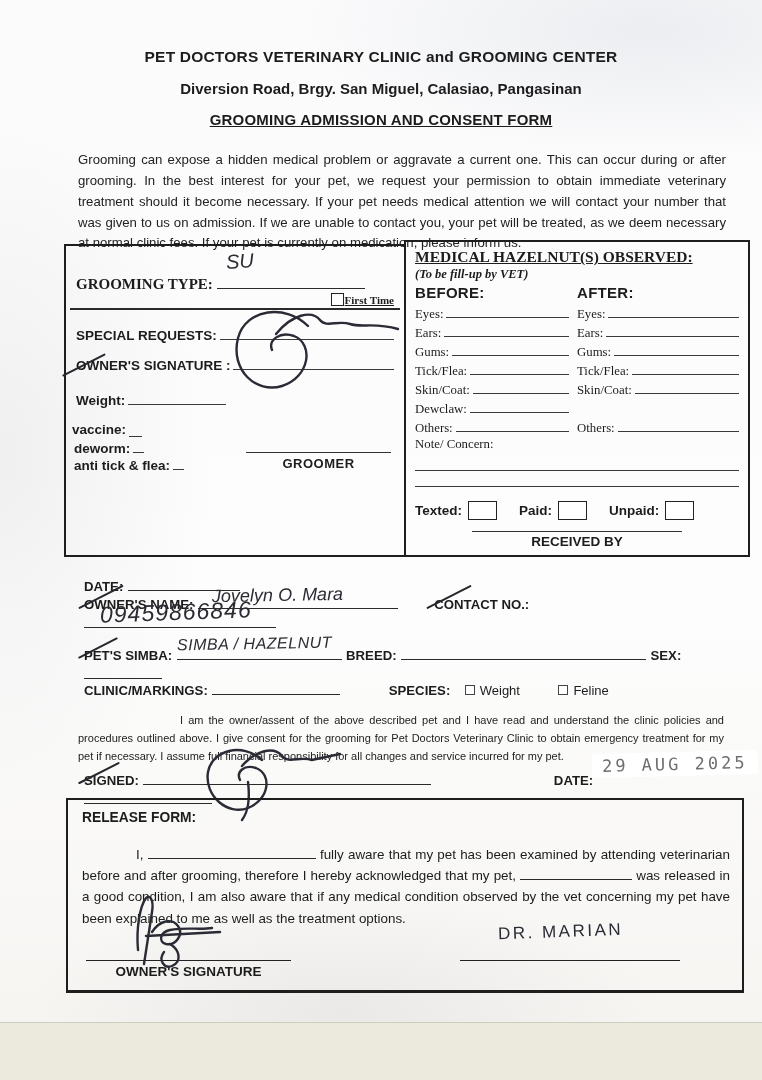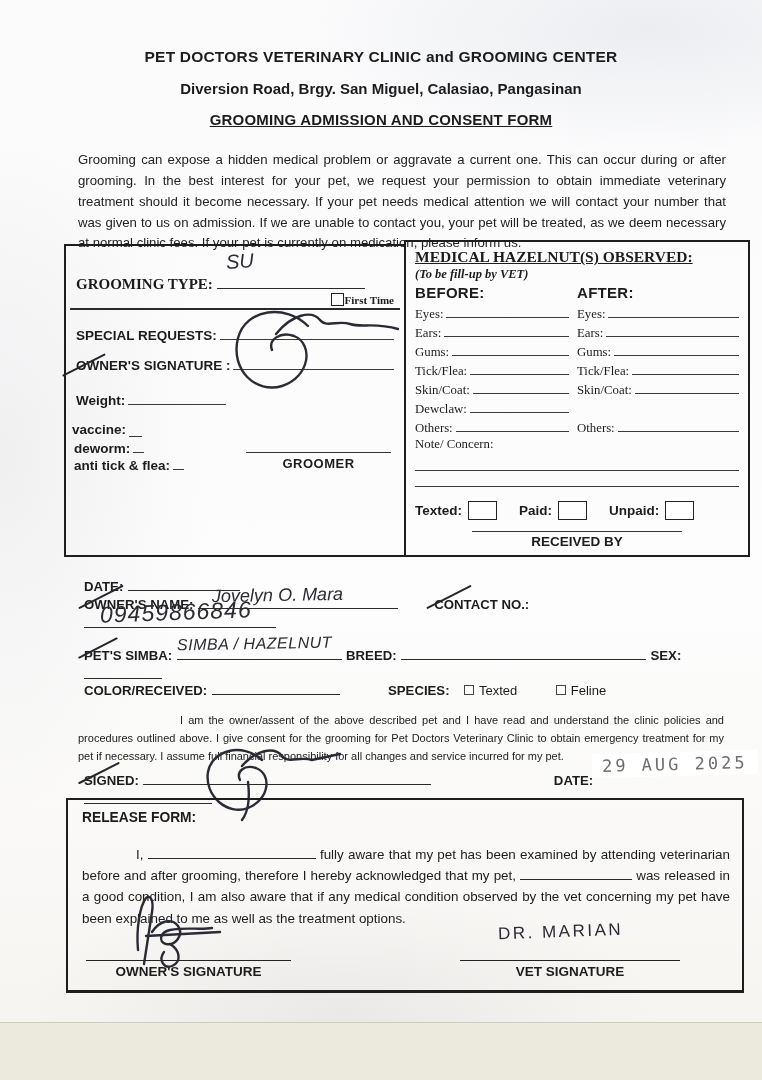--- a/index.html
+++ b/index.html
@@ -28,21 +28,21 @@
 
   .serifb{font-family:"Liberation Serif",serif;font-weight:bold;}
   .blank{display:inline-block;border-bottom:1.6px solid #2a2a2a;height:14px;vertical-align:baseline;}
   .fillrow{display:flex;align-items:baseline;}
   .fill-line{flex:1;border-bottom:1.3px solid #3a3a3a;height:13px;margin-left:3px;}
 
   
   .gt-row{position:absolute;left:10px;top:28px;width:318px;font-size:15px;}
   .gt-line{width:148px;}
   .ft{float:right;font-family:"Liberation Serif",serif;font-weight:bold;font-size:11px;
-      }
+      text-decoration:underline;}
   .cbx{display:inline-block;width:11px;height:11px;border:1.6px solid #222;vertical-align:-2px;margin-right:1px;background:#fff;}
   .g-hr{position:absolute;left:4px;right:4px;top:62px;border-top:2px solid #2a2a2a;}
   .glabel{font-weight:bold;font-size:13.5px;}
   .hand{color:#2b2b33;font-style:italic;font-weight:500;}
 
   
   .mbox-in{position:absolute;left:9px;right:9px;top:6px;}
   .m-title{font-family:"Liberation Serif",serif;font-weight:bold;font-size:15.5px;text-decoration:underline;}
   .m-sub{font-family:"Liberation Serif",serif;font-weight:bold;font-style:italic;font-size:12.5px;margin-top:1px;}
   .ba-row{display:flex;margin-top:2px;}
@@ -255,24 +255,24 @@
       <span class="dlabel">PET'S SIMBA:</span>
       <span class="blank" style="width:165px;position:relative;"><span class="hand" style="position:absolute;left:0px;top:-10px;font-size:16px;white-space:nowrap;transform:rotate(-1deg);letter-spacing:.5px;">SIMBA / HAZELNUT</span></span>
       <span class="dlabel">BREED:</span>
       <span class="blank" style="width:245px;"></span>
       <span class="dlabel">SEX:</span>
       <span class="blank" style="width:78px;"></span>
       <span class="pen-slash" style="left:-8px;top:2px;width:44px;"></span>
     </div>
 
     <div class="abs" style="left:84px;top:680px;width:640px;">
-      <span class="dlabel">COLOR/RECEIVED:</span>
+      <span class="dlabel">CLINIC/MARKINGS:</span>
       <span class="blank" style="width:128px;"></span>
       <span class="dlabel" style="margin-left:44px;">SPECIES:</span>
-      <span style="margin-left:10px;font-size:13px;"><span class="species-box"></span><span>Texted</span></span>
+      <span style="margin-left:10px;font-size:13px;"><span class="species-box"></span><span>Weight</span></span>
       <span style="margin-left:34px;font-size:13px;"><span class="species-box"></span><span>Feline</span></span>
     </div>
 
     <div class="abs consent">I am the owner/assent of the above described pet and I have read and understand the clinic policies and procedures outlined above. I give consent for the grooming for Pet Doctors Veterinary Clinic to obtain emergency treatment for my pet if necessary. I assume full financial responsibility for all changes and service incurred for my pet.</div>
 
     <div class="abs" style="left:84px;top:770px;width:640px;">
       <span class="dlabel">SIGNED:</span>
       <span class="blank" style="width:288px;"></span>
       <span class="dlabel" style="margin-left:118px;">DATE:</span>
       <span class="blank" style="width:128px;"></span>
@@ -301,21 +301,20 @@
       </div>
       <svg class="sig" style="left:48px;top:92px;" width="130" height="80" viewBox="0 0 130 80">
         <path d="M22,58 C20,36 24,14 30,6 C34,2 38,8 36,20 C33,40 30,58 28,72"></path>
         <path d="M36,40 C44,28 56,26 62,34 C68,42 60,54 50,52 C42,50 44,40 54,38 C70,35 84,38 96,36"></path>
         <path d="M54,52 C64,58 66,70 56,74 C48,77 42,68 48,60"></path>
         <path d="M30,44 L104,40"></path>
       </svg>
 
       <div class="abs" style="left:392px;top:148px;width:220px;">
         <div class="sigline"></div>
-        <div class="siglabel">VET SIGNATURE</div>
       </div>
       <div class="vet-hand" style="left:430px;top:122px;">DR. MARIAN</div>
     </div>
 
   </div>
 
   <div class="abs" style="left:0;top:1022px;width:762px;height:58px;background:#ecead e0;"></div>
 </div>
 
 </body></html>

